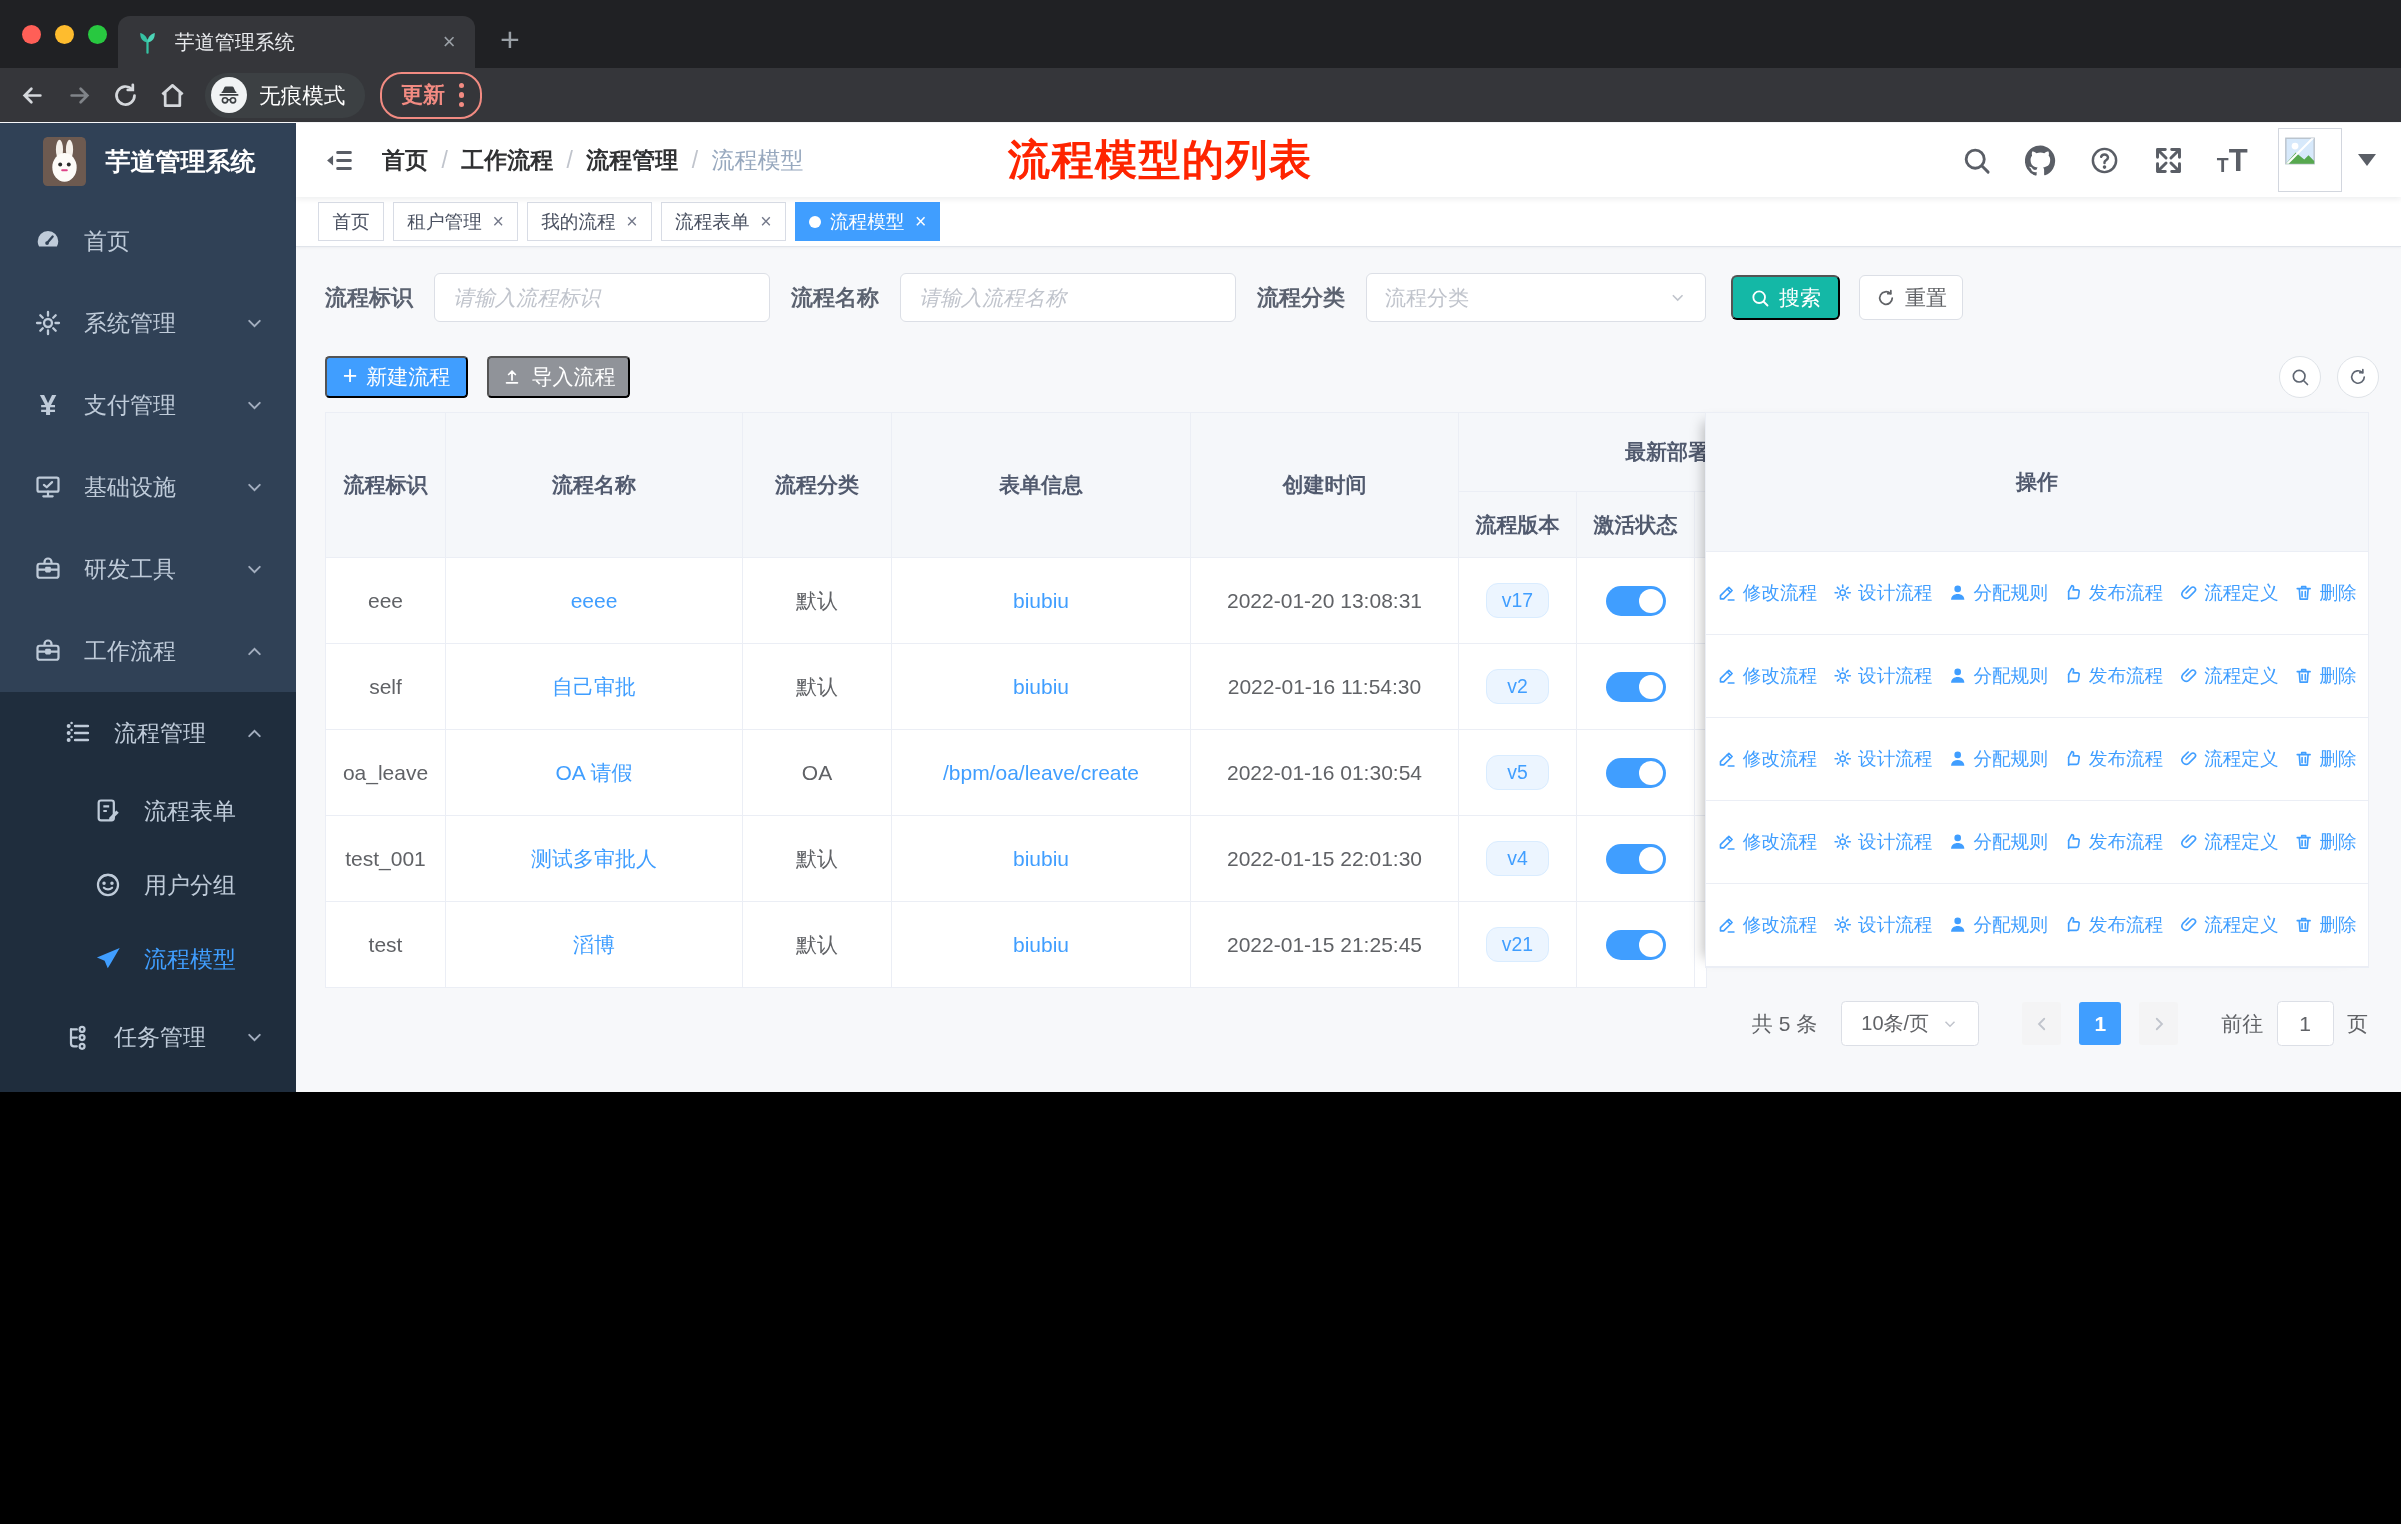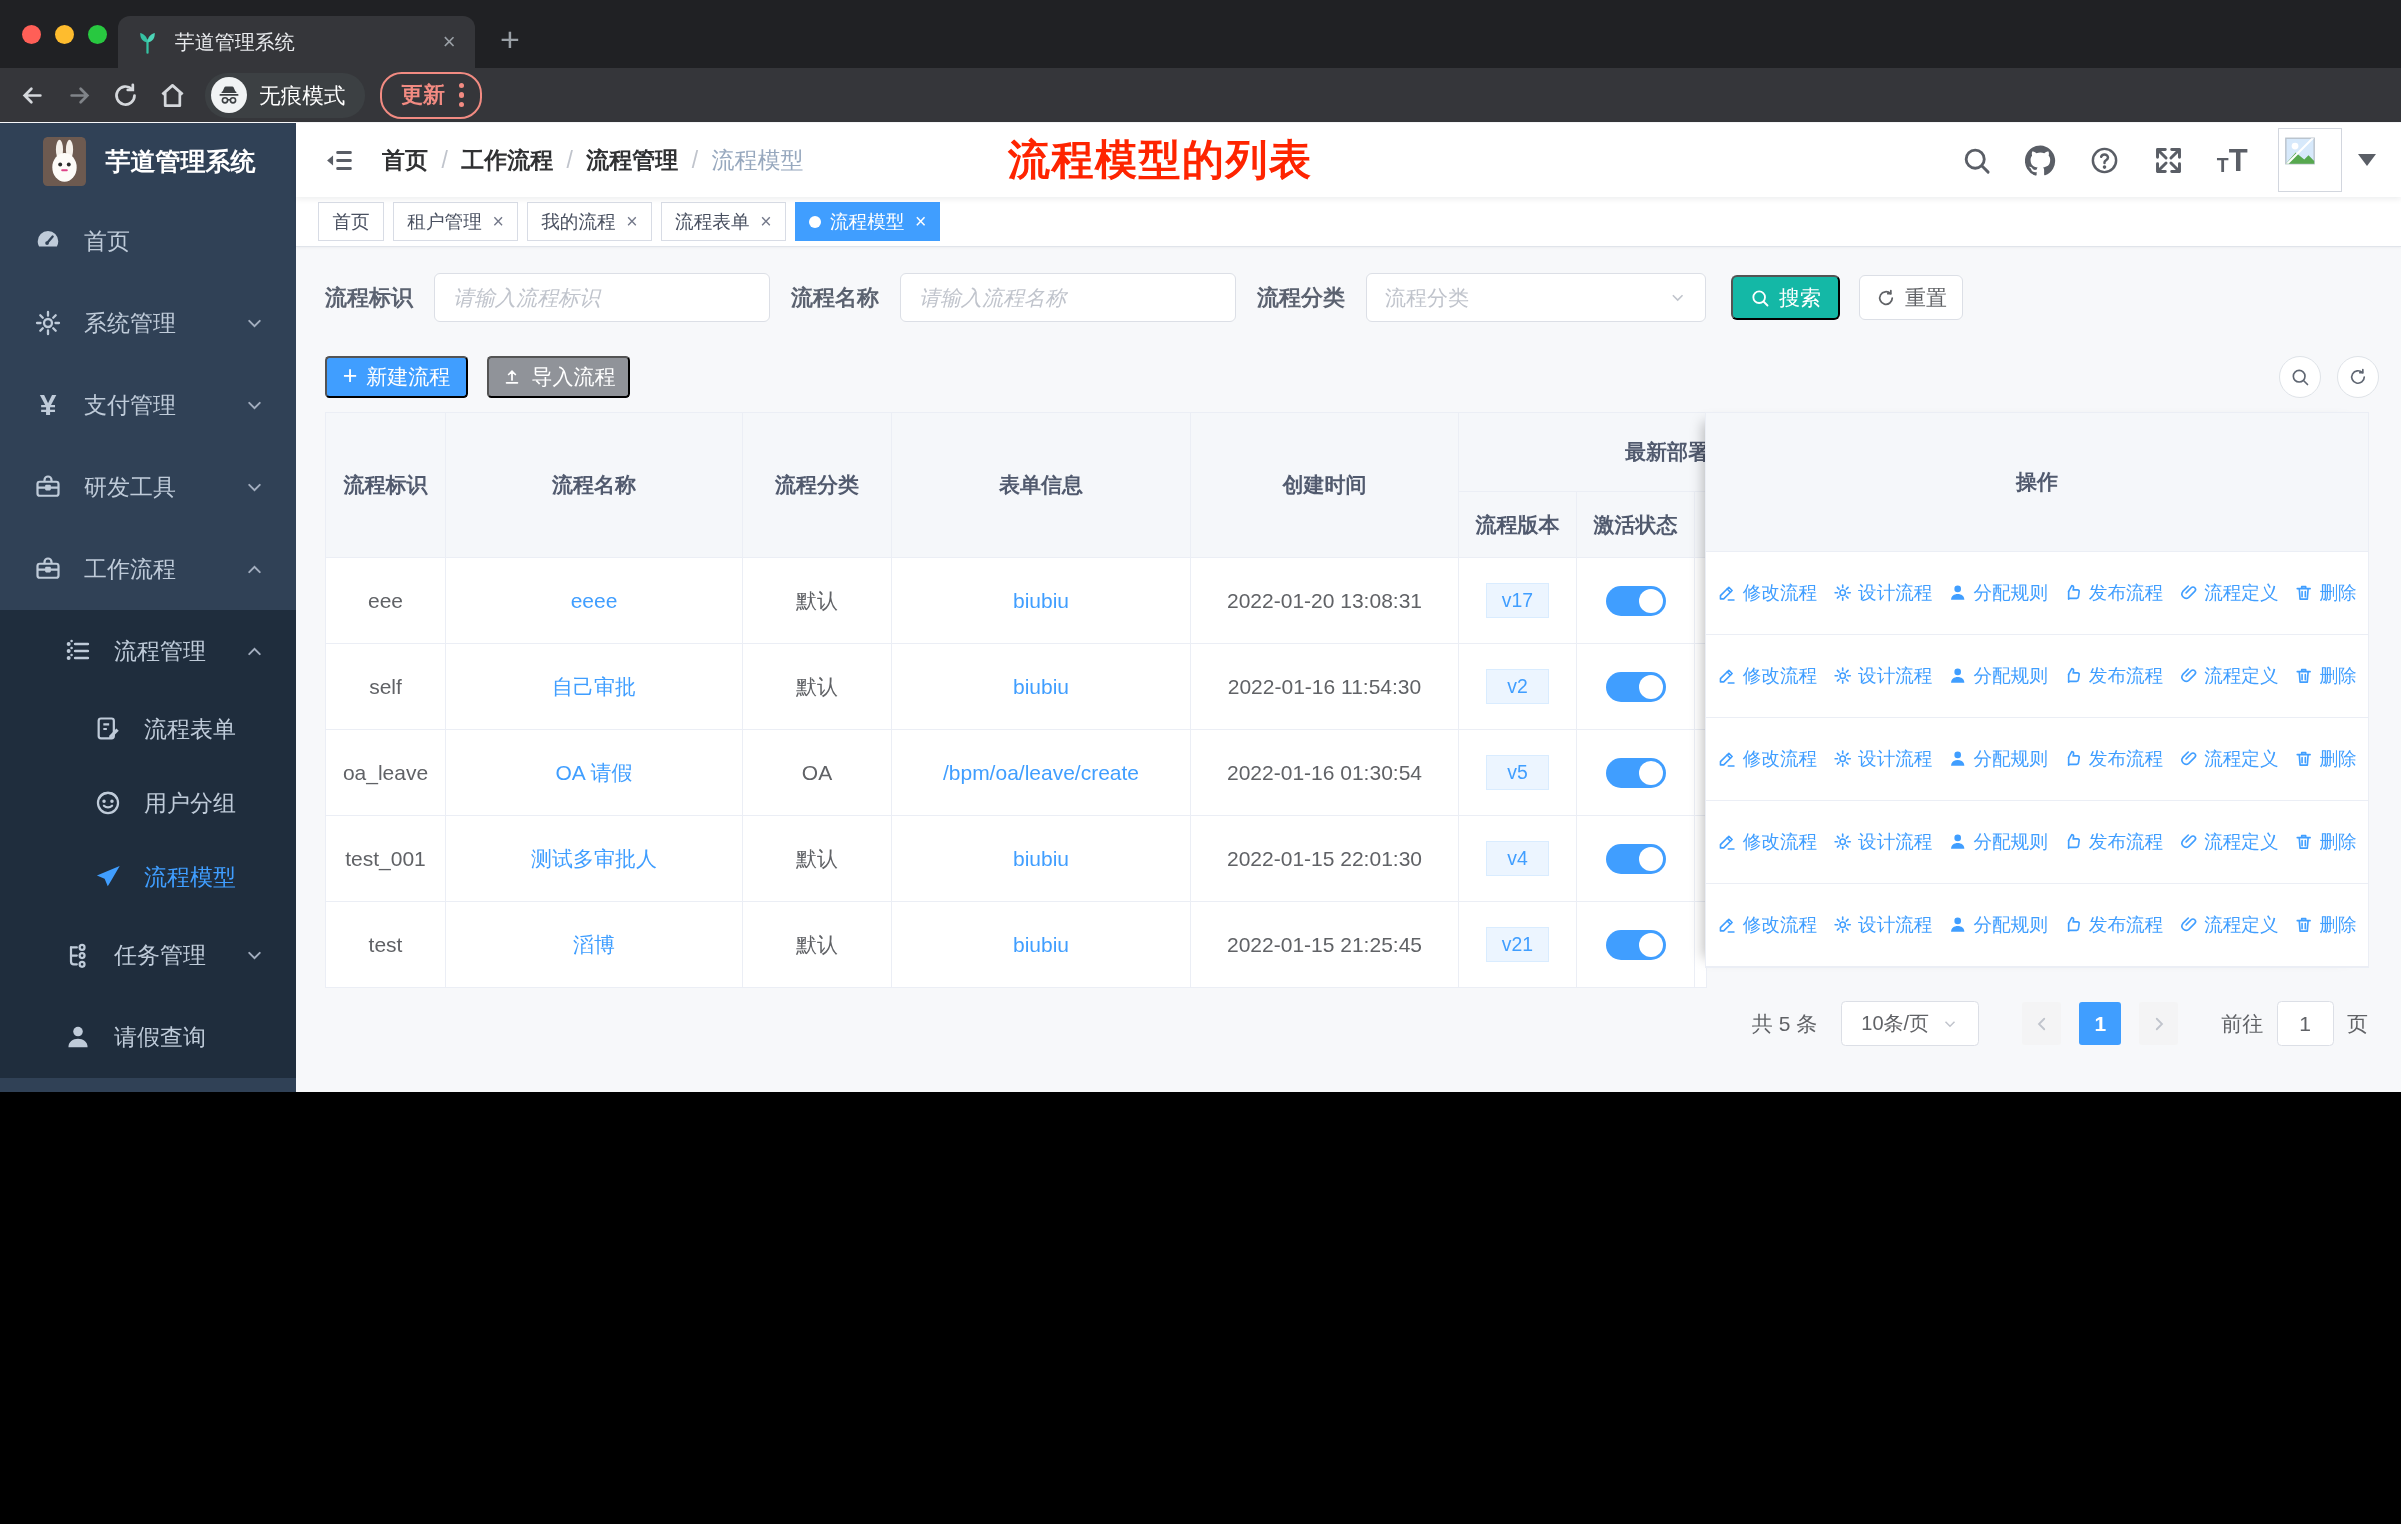--- a/index.html
+++ b/index.html
@@ -105,21 +105,21 @@
   .tablewrap{position:absolute;top:165px;left:29px;width:2044px;height:556px;}
   table{border-collapse:collapse;table-layout:fixed;width:1380px;background:#fff;}
   th,td{border:0.7px solid #ebeef5;text-align:center;font-size:21px;overflow:hidden;}
   thead th{background:#f5f7fa;color:#515a6e;font-weight:700;}
   thead tr.r1 th{height:76px;}
   thead tr.r2 th{height:63px;}
   th.group{position:relative;}
   th.group .gtxt{position:absolute;left:166px;top:50%;transform:translateY(-50%);white-space:nowrap;}
   tbody td{height:83px;color:#606266;background:#fff;}
   td.link{color:#409eff;cursor:pointer;}
-  .vbadge{display:inline-block;min-width:34px;padding:6.7px 13.4px;background:#ecf5ff;border:1.5px solid #d9ecff;border-radius:0;color:#409eff;font-size:19.4px;line-height:1;}
+  .vbadge{display:inline-block;min-width:34px;padding:6.7px 13.4px;background:#ecf5ff;border:1.5px solid #d9ecff;border-radius:12px;color:#409eff;font-size:19.4px;line-height:1;}
   .switch{display:inline-block;width:60px;height:30px;border-radius:15px;background:#409eff;position:relative;vertical-align:middle;cursor:pointer;}
   .switch i{position:absolute;right:3px;top:3px;width:24px;height:24px;background:#fff;border-radius:50%;}
   .opcol{position:absolute;left:1380px;top:0;width:664px;height:100%;background:#fff;z-index:3;box-shadow:-12px 0 12px -10.4px rgba(0,0,0,.25);border:0.7px solid #ebeef5;border-left:0.7px solid #ebeef5;box-sizing:border-box;}
   .op-head{height:138px;background:#f5f7fa;display:flex;align-items:center;justify-content:center;font-size:21px;font-weight:700;color:#515a6e;border-bottom:0.7px solid #ebeef5;}
   .op-row{height:83px;display:flex;align-items:center;justify-content:center;gap:15.6px;border-bottom:0.7px solid #ebeef5;box-sizing:border-box;}
   .act{display:inline-flex;align-items:center;gap:6px;color:#409eff;font-size:18.6px;cursor:pointer;white-space:nowrap;}
   .act svg{width:19.4px;height:19.4px;flex:0 0 auto;}
 
   
   .pagination{position:absolute;top:754px;right:33px;display:flex;align-items:center;color:#606266;font-size:21px;}
@@ -232,20 +232,32 @@
             <span class="s-label">系统管理</span>
             <span class="s-arrow"><svg viewBox="0 0 24 24" fill="none" stroke="currentColor" stroke-width="2.2" stroke-linecap="round">
                 <path d="M6 9l6 6 6-6"></path>
               </svg></span>
           </div>
           <div class="s-item lv1">
             <span class="s-ico">
               <b class="yen">¥</b>
             </span>
             <span class="s-label">支付管理</span>
+            <span class="s-arrow"><svg viewBox="0 0 24 24" fill="none" stroke="currentColor" stroke-width="2.2" stroke-linecap="round">
+                <path d="M6 9l6 6 6-6"></path>
+              </svg></span>
+          </div>
+          <div class="s-item lv1">
+            <span class="s-ico">
+              <svg viewBox="0 0 24 24" fill="none" stroke="currentColor" stroke-width="1.9" stroke-linecap="round" stroke-linejoin="round">
+                <rect x="3" y="4" width="18" height="12" rx="1.5"></rect>
+                <path d="M8.5 10.2l2.4 2 4.6-4.4M12 16v4M8 20h8"></path>
+              </svg>
+            </span>
+            <span class="s-label">基础设施</span>
             <span class="s-arrow"><svg viewBox="0 0 24 24" fill="none" stroke="currentColor" stroke-width="2.2" stroke-linecap="round">
                 <path d="M6 9l6 6 6-6"></path>
               </svg></span>
           </div>
           <div class="s-item lv1">
             <span class="s-ico">
               <svg viewBox="0 0 24 24" fill="none" stroke="currentColor" stroke-width="1.9" stroke-linejoin="round">
                 <rect x="3" y="7.5" width="18" height="12" rx="2"></rect>
                 <path d="M9 7.5V6a3 3 0 0 1 6 0v1.5M3 12.5h18M10.5 11h3v3h-3z"></path>
               </svg>

